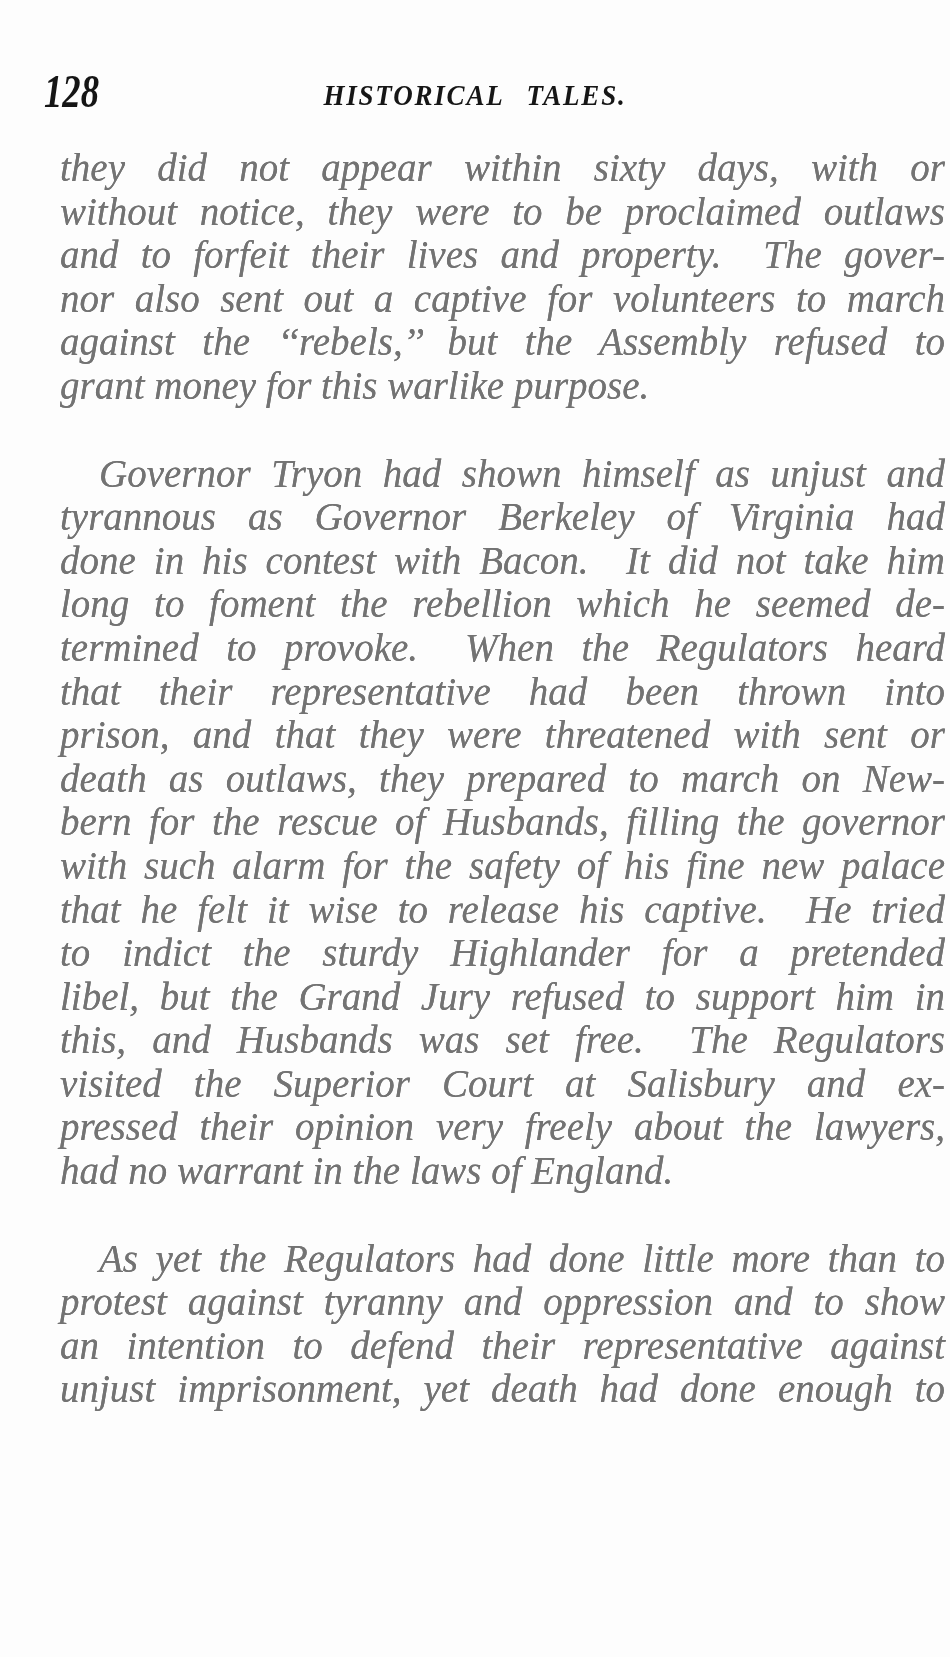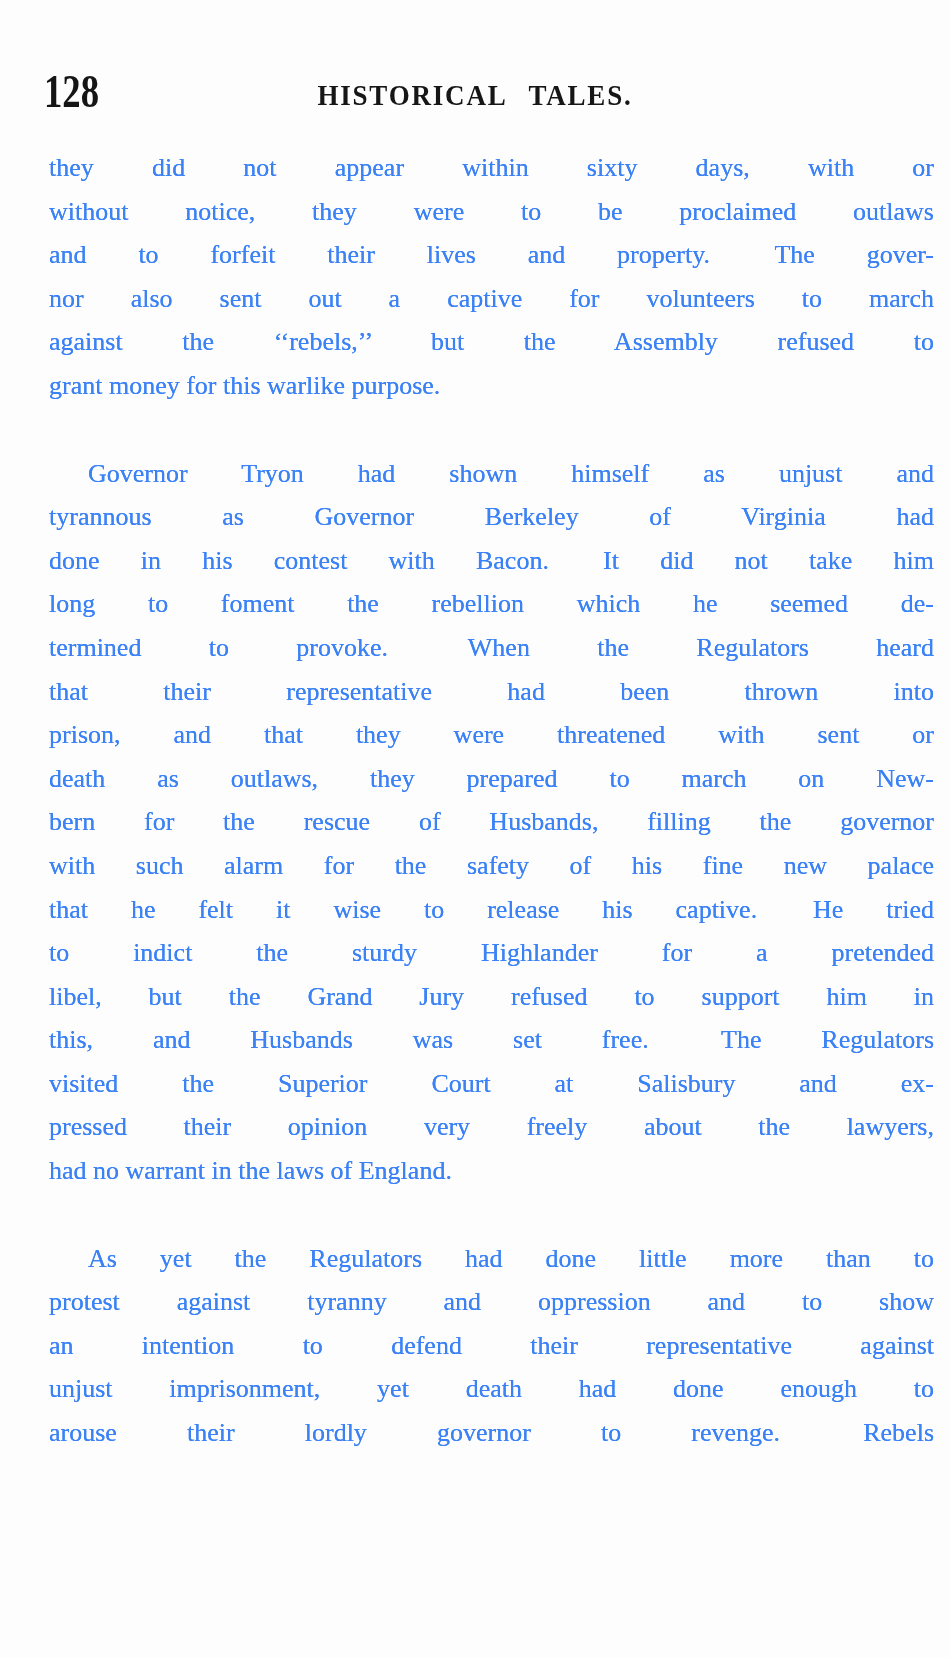--- a/index.html
+++ b/index.html
@@ -8,20 +8,21 @@
     background: #ffffff;
   }
   .page {
     position: relative;
     width: 950px;
     height: 1657px;
     background: #fdfdfd;
     overflow: hidden;
     font-family: "Liberation Serif", serif;
     color: #121212;
+    font-style: italic;
   }
   .pagenum {
     position: absolute;
     left: 44px;
     top: 68px;
     font-size: 47px;
     line-height: 1;
     font-weight: 700;
     letter-spacing: 0px;
     transform: scaleX(0.78);
@@ -38,26 +39,26 @@
     line-height: 1;
     font-weight: 700;
     letter-spacing: 2px;
     word-spacing: 16px;
     transform: scaleX(0.9);
     transform-origin: center top;
     color: #161616;
   }
   .textbody {
     position: absolute;
-    left: 49px;
+    left: 60px;
     top: 146px;
     width: 885px;
-    font-size: 26px;
+    font-size: 39px;
     line-height: 43.6px;
-    color: #3b82f6;
+    color: #737373;
     text-shadow: 0 0 0.6px currentColor;
   }
   .line {
     text-align: justify;
     text-align-last: justify;
     white-space: nowrap;        
     white-space: normal;
   }
   .line.indent {
     padding-left: 39px;
@@ -96,15 +97,14 @@
       <div class="line">to indict the sturdy Highlander for a pretended</div>
       <div class="line">libel, but the Grand Jury refused to support him in</div>
       <div class="line">this, and Husbands was set free.  The Regulators</div>
       <div class="line">visited the Superior Court at Salisbury and ex-</div>
       <div class="line">pressed their opinion very freely about the lawyers,</div>
       <div class="line lastline">had no warrant in the laws of England.</div>
       <div class="line indent">As yet the Regulators had done little more than to</div>
       <div class="line">protest against tyranny and oppression and to show</div>
       <div class="line">an intention to defend their representative against</div>
       <div class="line">unjust imprisonment, yet death had done enough to</div>
-      <div class="line">arouse their lordly governor to revenge.  Rebels</div>
     </div>
 </div>
 
 </body></html>

